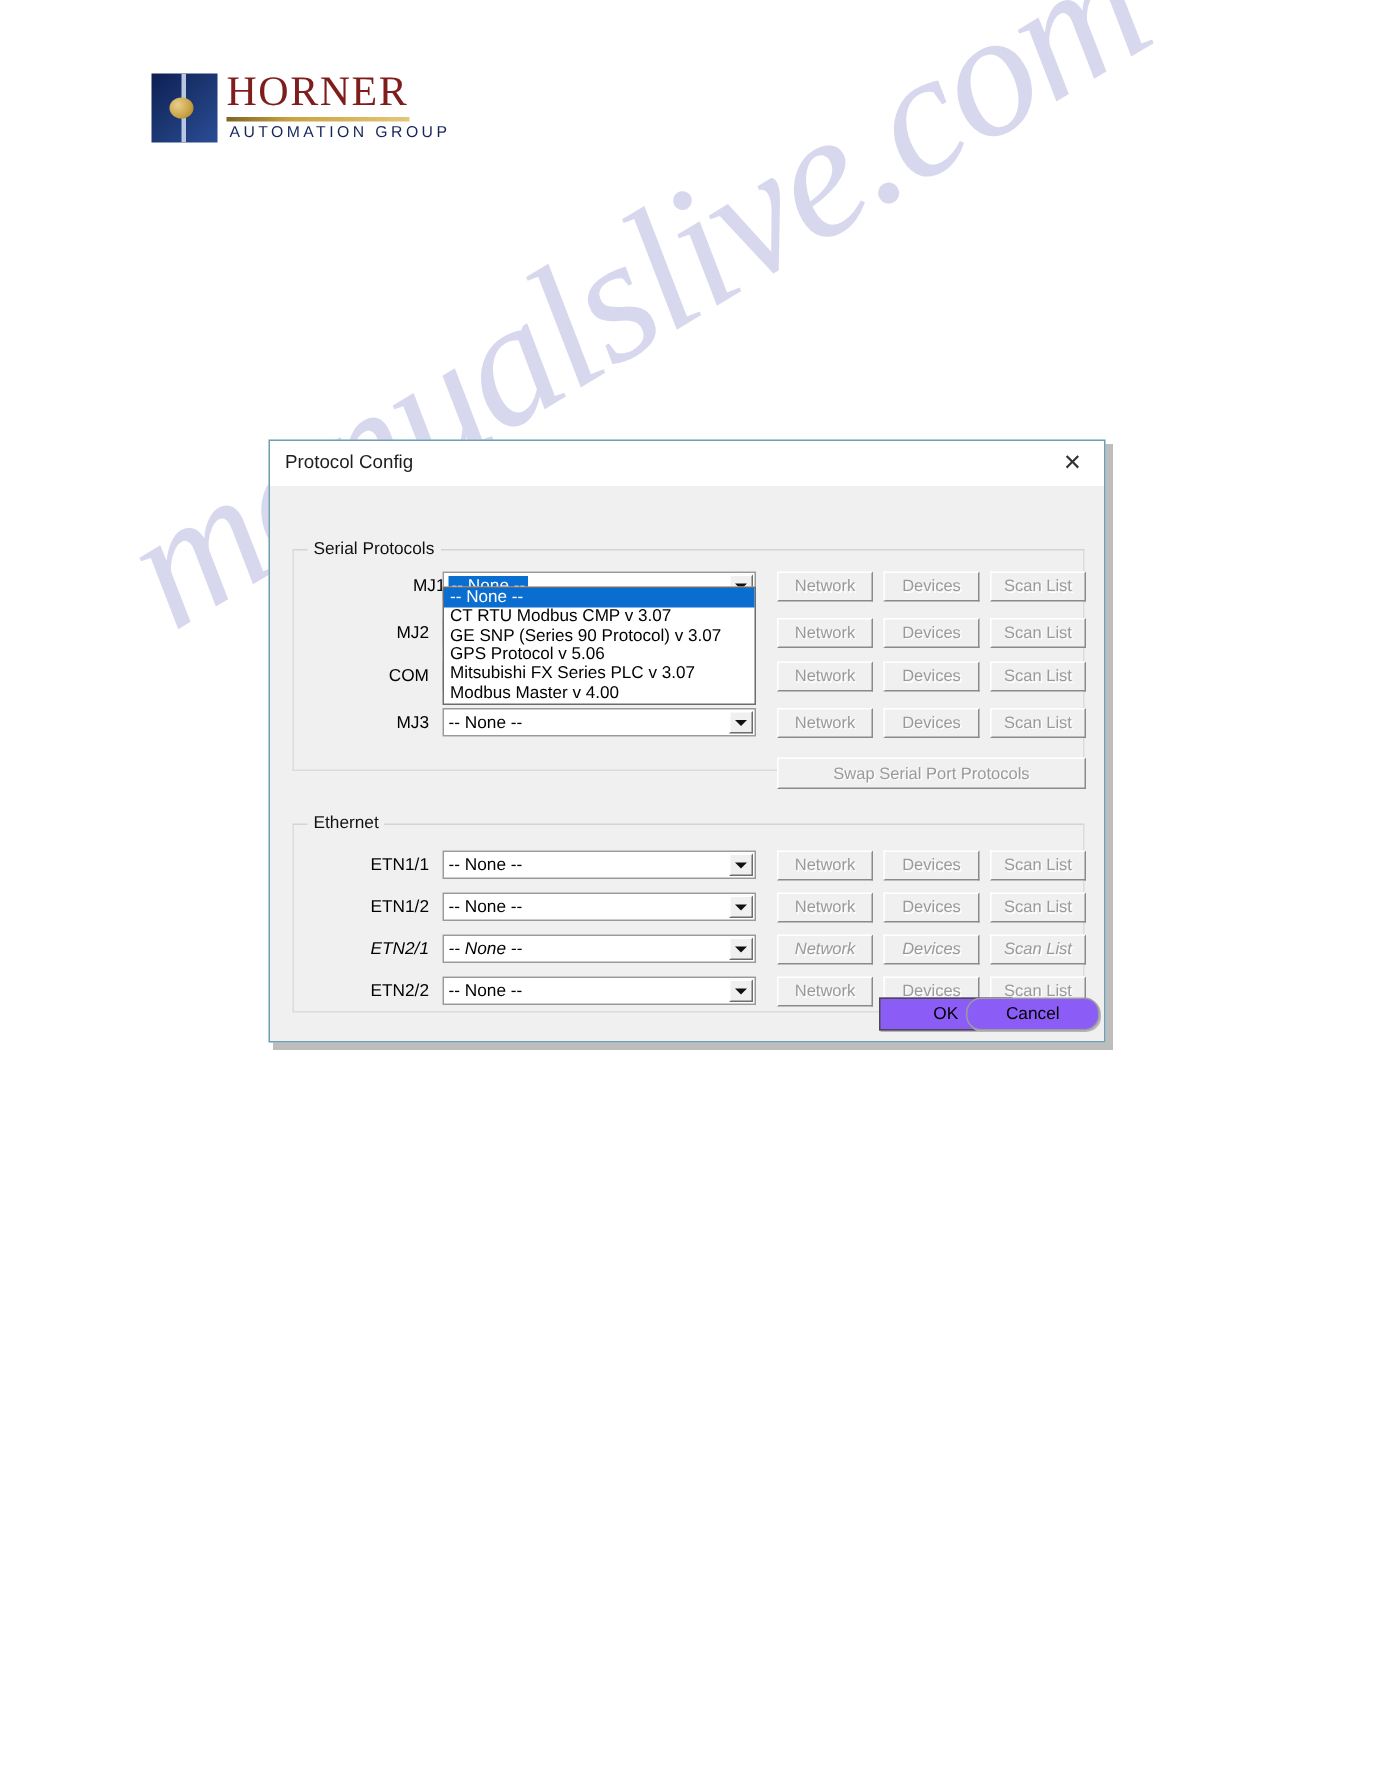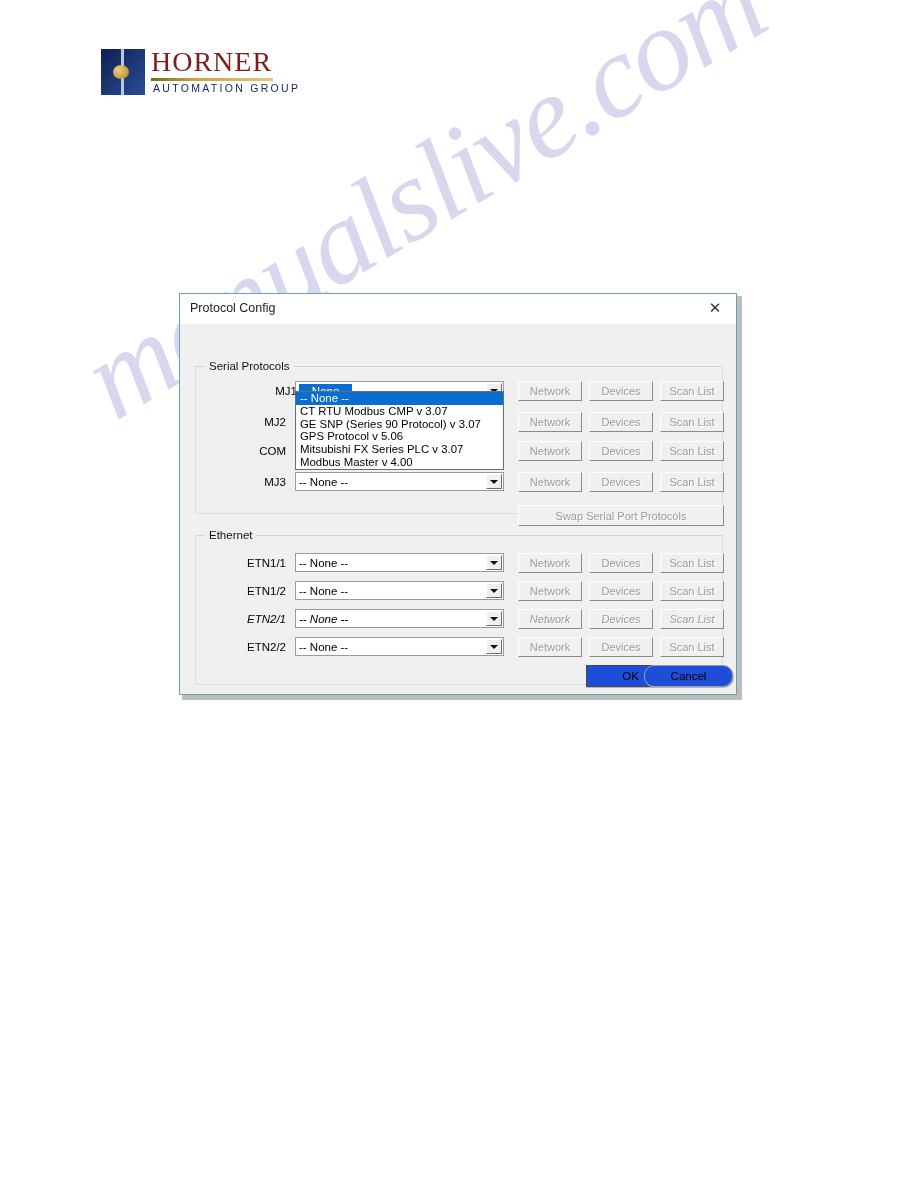--- a/index.html
+++ b/index.html
@@ -168,21 +168,21 @@
     left: 9px;
     background: #f0f0f0;
     padding: 0 4px;
     font-size: 11.5px;
     color: #111;
   }
   #grp-serial {
     left: 15px; top: 42px; width: 528px; height: 148px;
   }
   #grp-eth {
-    left: 15px; top: 211px; width: 528px; height: 150px;
+    left: 15px; top: 225px; width: 528px; height: 126px;
   }
 
   
   .row {
     position: absolute;
     height: 20px;
     left: 0; right: 0;
   }
   .rlabel {
     position: absolute;
@@ -277,21 +277,21 @@
   .dd-item.active {
     background: #0a6ed1;
     color: #ffffff;
   }
 
   
   .fbtn {
     position: absolute;
     width: 89px;
     height: 22px;
-    background: #1d4ed8;
+    background: #8b5cf6;
     border: 1px solid #9c9c9c;
     box-sizing: border-box;
     font-size: 11.5px;
     color: #000;
     display: flex;
     align-items: center;
     justify-content: center;
     box-shadow: 1px 1px 0 #b6b6b6;
   }
   #btn-ok { left: 406px; top: 341px; border: 1px solid #4a4a4a; }

